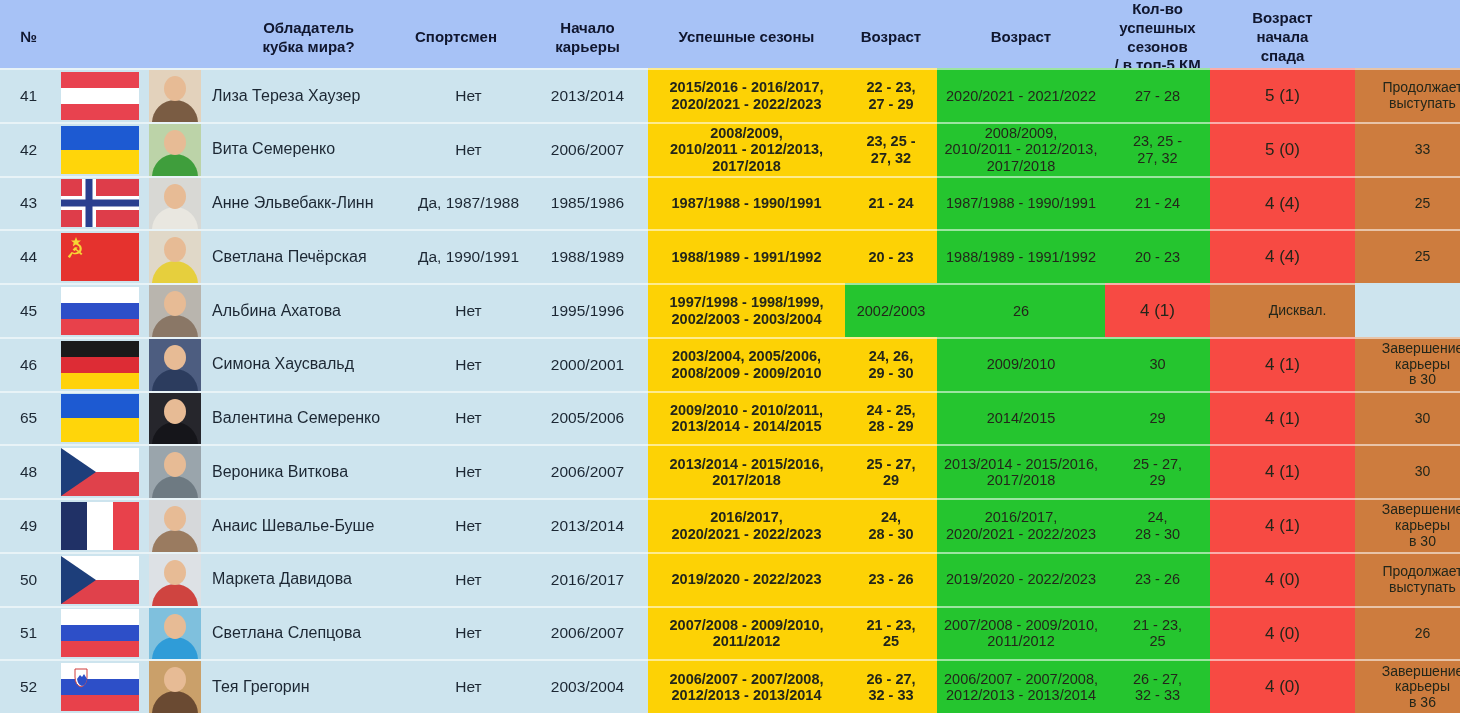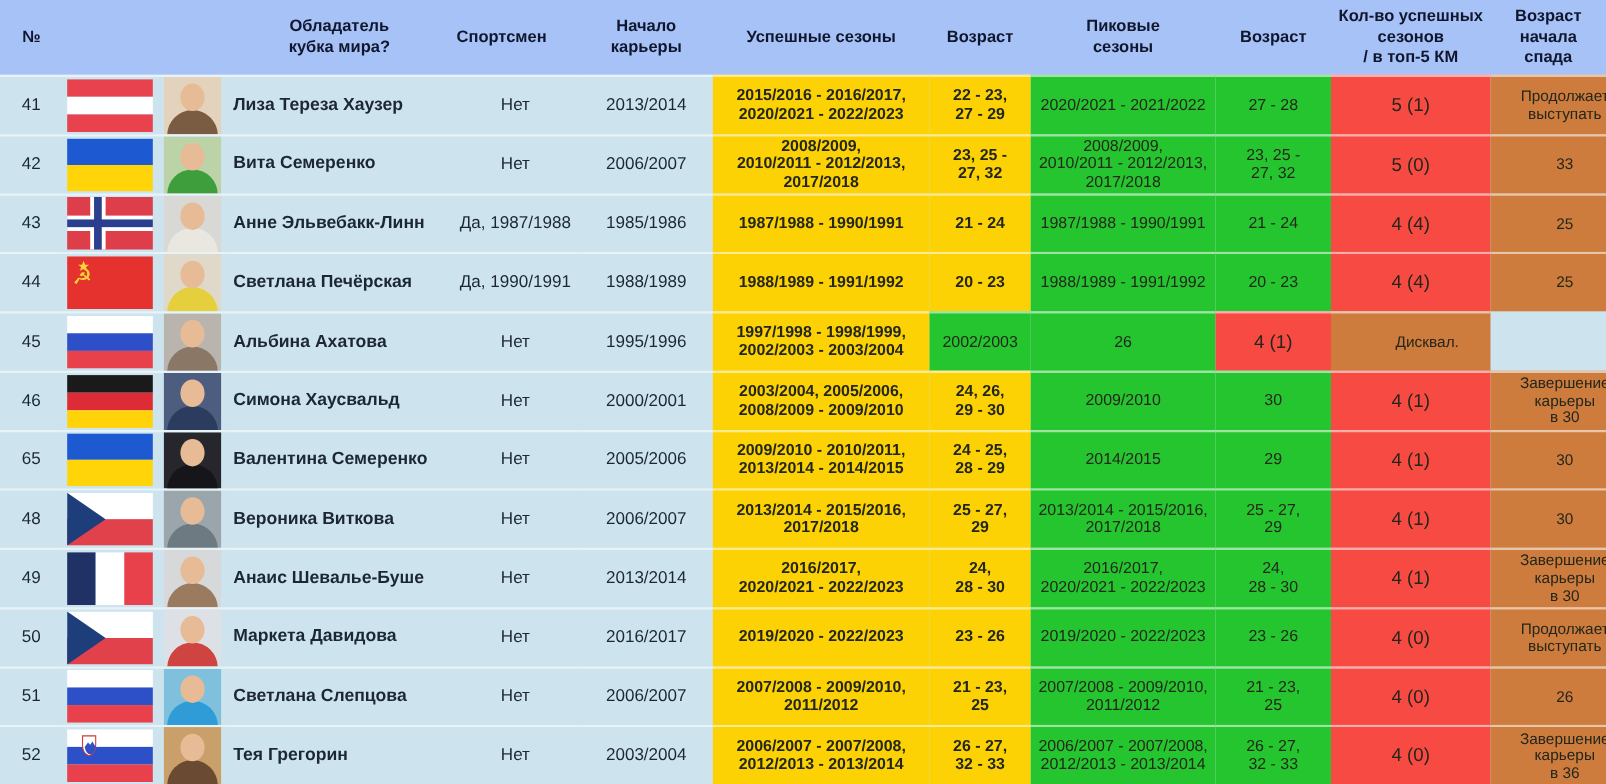--- a/index.html
+++ b/index.html
@@ -21,21 +21,21 @@
   }
   .hc.left{justify-content:flex-start;text-align:left;padding-left:5px;}
   .row{height:53.75px;background:var(--row-bg);}
   .cell{
     display:flex;align-items:center;justify-content:center;text-align:center;
     box-sizing:border-box;white-space:pre-line;
     font-size:15.5px;color:var(--body-text);line-height:1.15;
     border-top:2px solid rgba(255,255,255,0.55);
     overflow:hidden;padding:0 2px;
   }
-  .cell.left{justify-content:flex-start;text-align:right;padding-left:5px;font-size:16px;font-weight:bold;}
+  .cell.left{justify-content:flex-start;text-align:right;padding-left:5px;font-size:16px;}
   .cell.yellow{background:var(--yellow);color:var(--cell-text);font-size:14.5px;line-height:1.14;font-weight:bold;}
   .cell.green{background:var(--green);color:var(--cell-text);font-size:14.5px;line-height:1.14;}
   .cell.red{background:var(--red);color:var(--cell-text);font-size:17px;}
   .cell.orange{background:var(--orange);color:var(--cell-text);font-size:14px;line-height:1.12;padding-left:32px;}
   .flag{display:block;width:78px;height:48px;}
   .flag svg{display:block;}
   .photo{
     position:relative;display:block;width:52px;height:51.75px;
     background:var(--pbg,#999);overflow:hidden;
   }
@@ -58,22 +58,20 @@
     <div class="hc">№</div>
     <div class="hc"></div>
     <div class="hc"></div>
     <div class="hc">Обладатель
 кубка мира?</div>
     <div class="hc left">Спортсмен</div>
     <div class="hc">Начало
 карьеры</div>
     <div class="hc">Успешные сезоны</div>
     <div class="hc">Возраст</div>
-    <div class="hc">Пиковые
-сезоны</div>
     <div class="hc">Возраст</div>
     <div class="hc">Кол-во успешных
 сезонов
 / в топ-5 КМ</div>
     <div class="hc">Возраст
 начала
 спада</div>
   </div>
   <div class="tbody">
   <div class="row">

